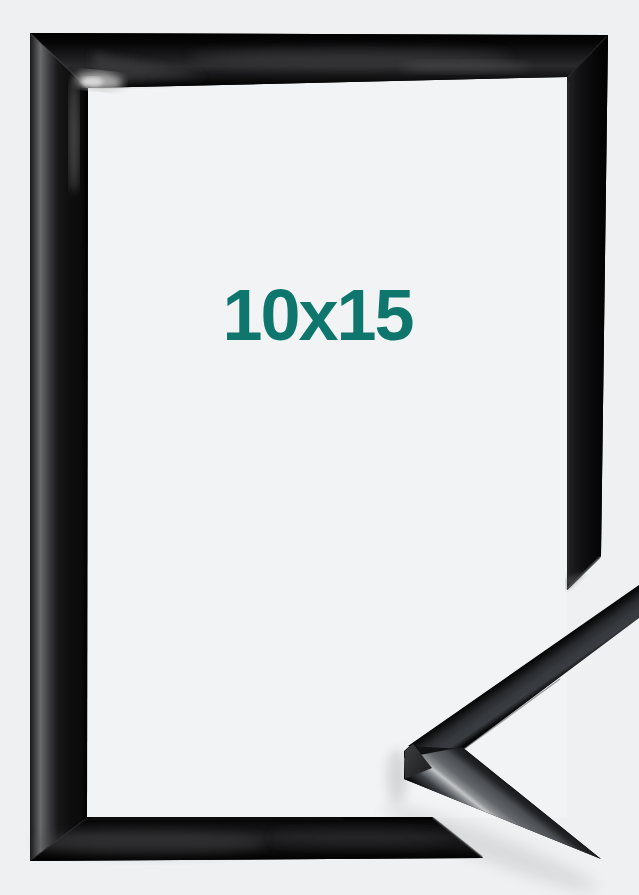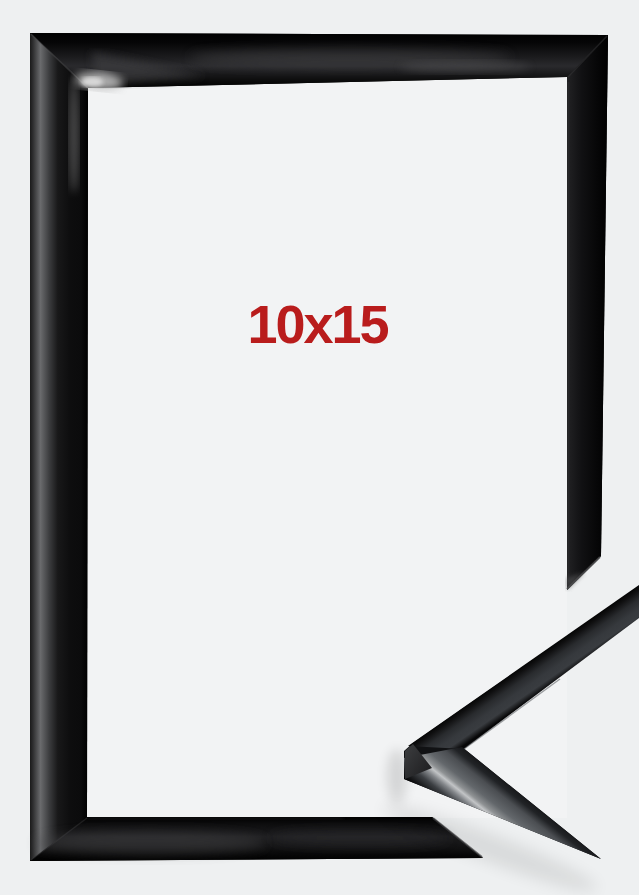--- a/index.html
+++ b/index.html
@@ -18,29 +18,29 @@
   }
   .stage svg {
     position: absolute;
     top: 0; left: 0;
     width: 639px;
     height: 895px;
     display: block;
   }
   .size-label {
     position: absolute;
-    top: 283px;
+    top: 274px;
     left: 0;
     width: 635px;
     text-align: center;
-    font-size: 54px;
+    font-size: 72px;
     font-weight: bold;
     letter-spacing: -2px;
     line-height: 82px;
-    color: #b91c1c;
+    color: #0f766e;
     user-select: none;
   }
 </style>
 </head>
 <body>
 
 <div class="stage">
 
   <svg viewBox="0 0 639 895">
     <defs>

